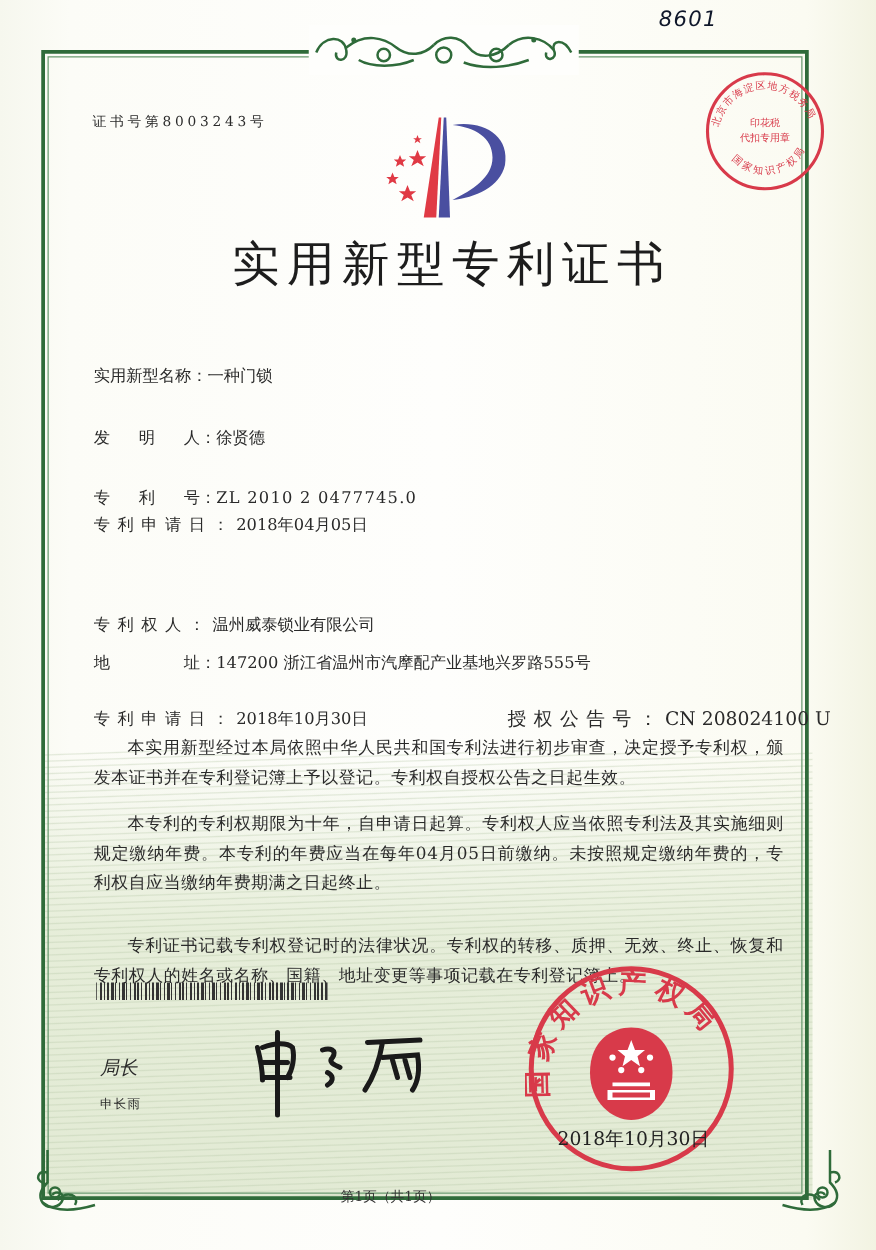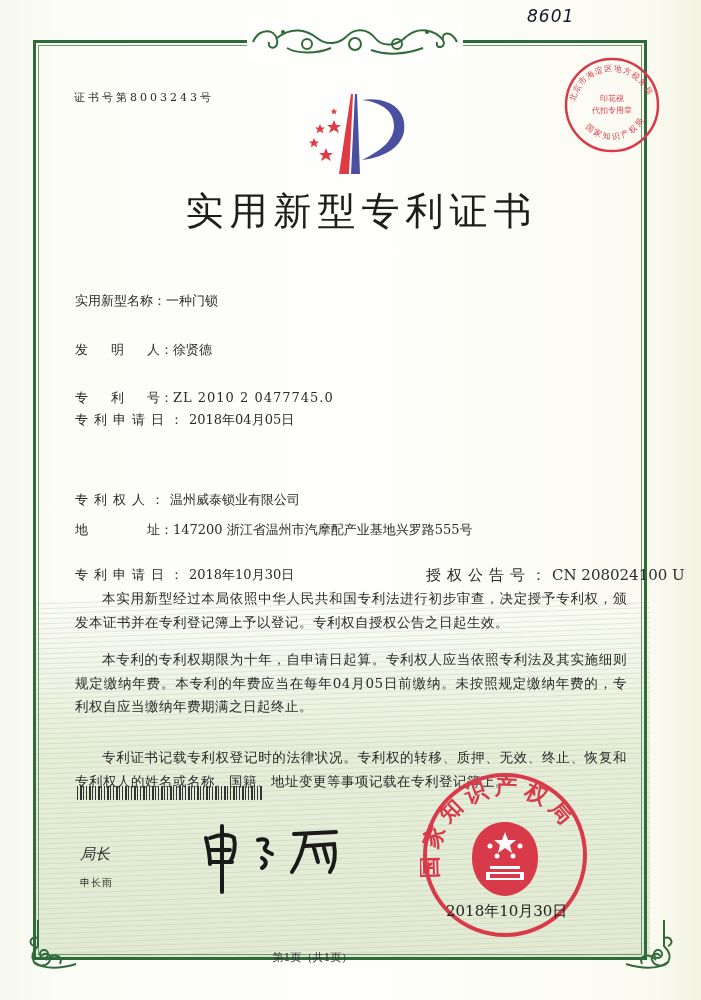--- a/index.html
+++ b/index.html
@@ -47,21 +47,21 @@
     font-family: "DejaVu Sans", sans-serif; font-size: 38px; letter-spacing: 6px; color: #1d1d1d; padding-left: 25px;
   }
 
   .stamp-tax { position: absolute; left: 562px; top: 55px; width: 100px; height: 100px; }
   .stamp-tax svg { width: 100%; height: 100%; }
 
   .field { position: absolute; left: 75px; font-size: 13px; white-space: nowrap; text-align: right; }
   .field .lbl { display: inline-block; }
   .f1 { top: 292px; } .f2 { top: 341px; } .f3 { top: 389px; } .f4 { top: 411px; }
   .f5 { top: 455px; margin-top: 36px; } .f6 { top: 521px; } .f7 { top: 566px; }
-  .f7b { position: absolute; left: 406px; top: 566px; font-size: 15px; white-space: nowrap; margin-left: 20px; }
+  .f7b { position: absolute; left: 406px; top: 566px; font-size: 15px; white-space: nowrap; }
   .spread2 { letter-spacing: 6px; }
 
   .para { position: absolute; left: 75px; width: 552px; font-size: 13.5px; line-height: 23.5px; text-indent: 2em; text-align: justify; letter-spacing: 0.5px; }
   .p1 { top: 587px; } .p2 { top: 648px; } .p3 { top: 746px; }
 
   .barcode { position: absolute; left: 77px; top: 786px; width: 185px; height: 14px;
     background: repeating-linear-gradient(90deg, #333 0 1px, transparent 1px 3px, #333 3px 5px, transparent 5px 6px, #333 6px 7px, transparent 7px 9px);
   }
   .director-title { position: absolute; left: 80px; top: 845px; font-family: "DejaVu Sans", sans-serif; font-size: 15px; font-style: italic; }
   .director-name { position: absolute; left: 80px; top: 876px; font-family: "DejaVu Sans", sans-serif; font-size: 10px; letter-spacing: 1px; }

